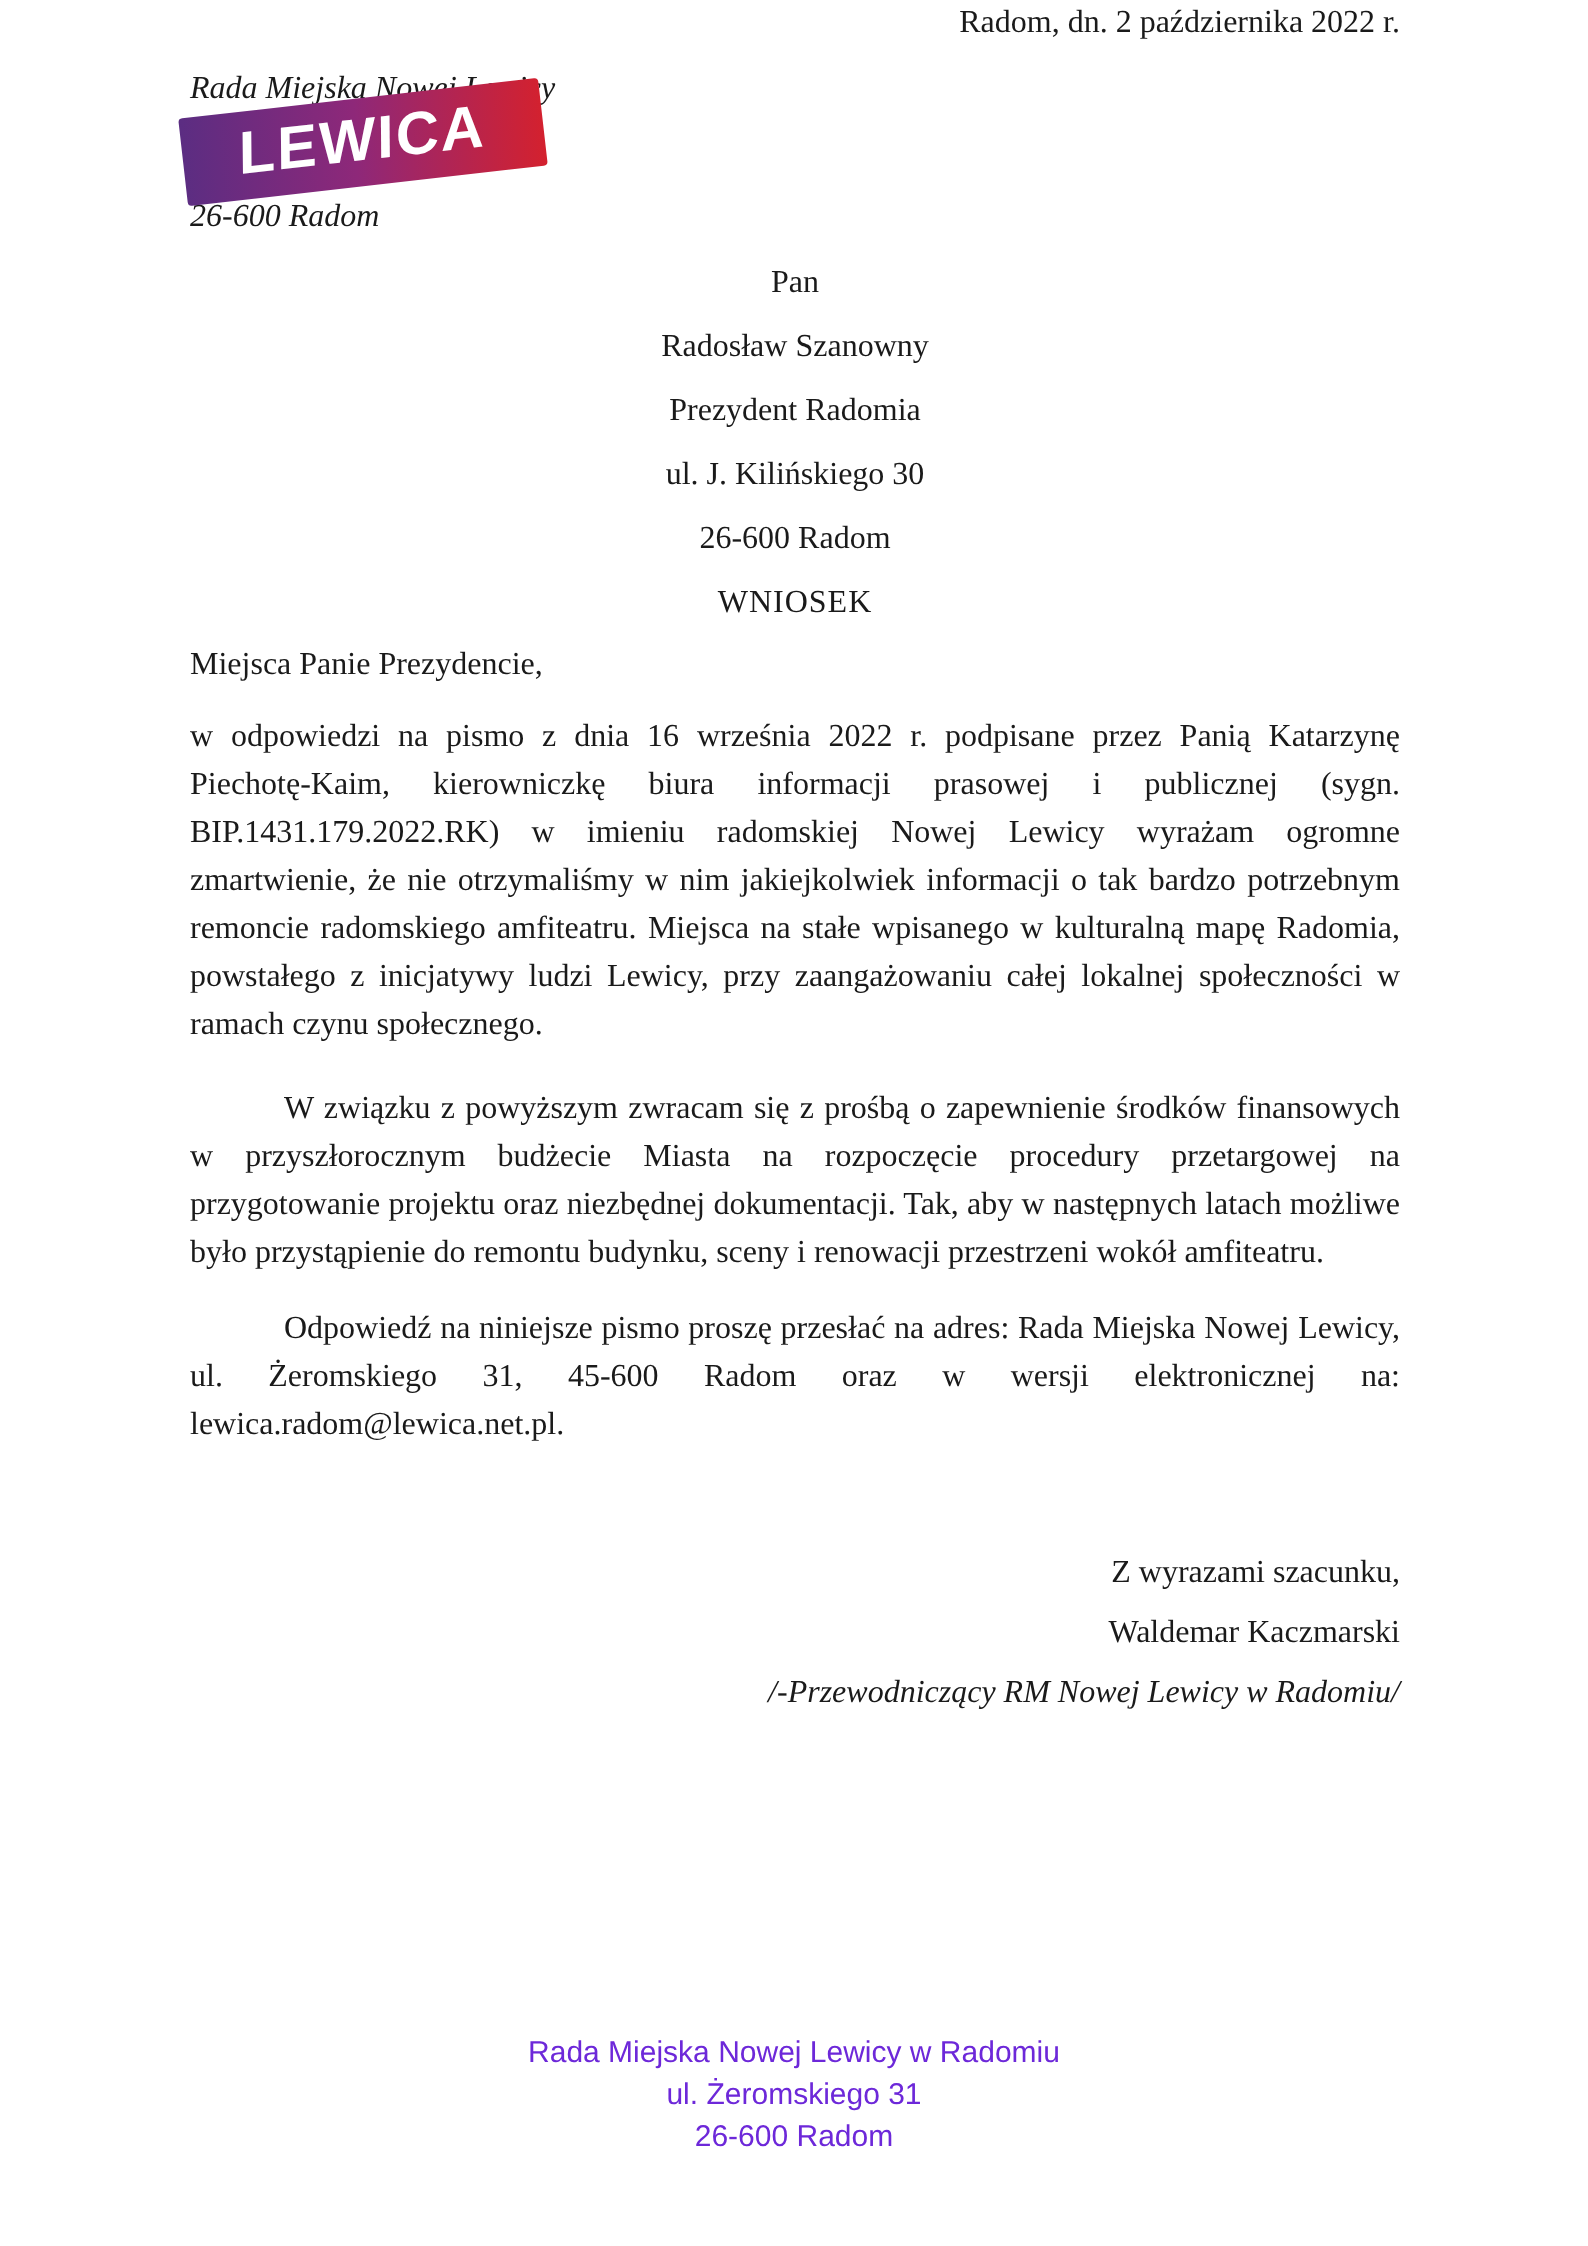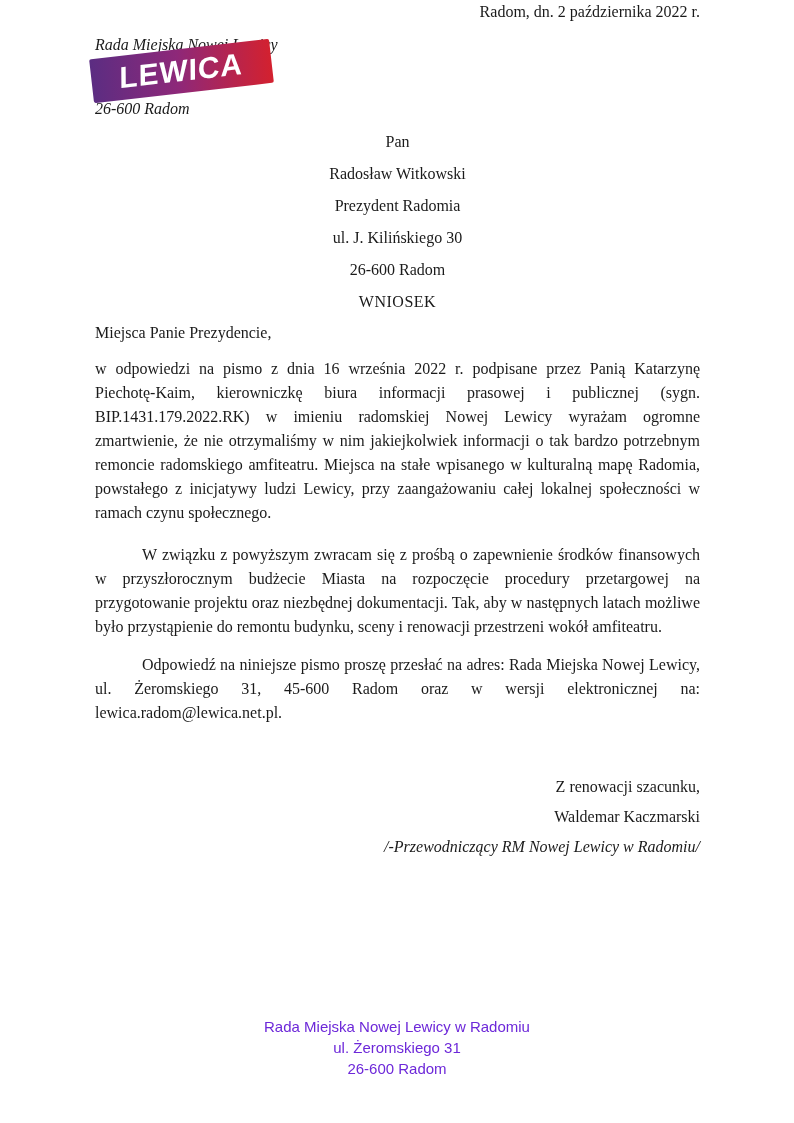--- a/index.html
+++ b/index.html
@@ -81,38 +81,38 @@
     <p class="date-line">Radom, dn. 2 października 2022 r.</p>
 
     <div class="sender">
       <p>Rada Miejska Nowej Lewicy</p>
       <p>ul. Żeromskiego 31</p>
       <p>26-600 Radom</p>
     </div>
 
     <div class="recipient">
       <p>Pan</p>
-      <p>Radosław Witkowski</p>
+      <p>Radosław Szanowny</p>
       <p>Prezydent Radomia</p>
       <p>ul. J. Kilińskiego 30</p>
       <p>26-600 Radom</p>
     </div>
 
     <p class="doc-title">WNIOSEK</p>
 
     <p class="salutation">Miejsca Panie Prezydencie,</p>
 
     <p class="body-par par-1">w odpowiedzi na pismo z dnia 16 września 2022 r. podpisane przez Panią Katarzynę Piechotę-Kaim, kierowniczkę biura informacji prasowej i publicznej (sygn. BIP.1431.179.2022.RK) w imieniu radomskiej Nowej Lewicy wyrażam ogromne zmartwienie, że nie otrzymaliśmy w nim jakiejkolwiek informacji o tak bardzo potrzebnym remoncie radomskiego amfiteatru. Miejsca na stałe wpisanego w kulturalną mapę Radomia, powstałego z inicjatywy ludzi Lewicy, przy zaangażowaniu całej lokalnej społeczności w ramach czynu społecznego.</p>
 
     <p class="body-par par-2">W związku z powyższym zwracam się z prośbą o zapewnienie środków finansowych w przyszłorocznym budżecie Miasta na rozpoczęcie procedury przetargowej na przygotowanie projektu oraz niezbędnej dokumentacji. Tak, aby w następnych latach możliwe było przystąpienie do remontu budynku, sceny i renowacji przestrzeni wokół amfiteatru.</p>
 
     <p class="body-par par-3">Odpowiedź na niniejsze pismo proszę przesłać na adres: Rada Miejska Nowej Lewicy, ul. Żeromskiego 31, 45-600 Radom oraz w wersji elektronicznej na: lewica.radom@lewica.net.pl.</p>
 
     <div class="closing">
-      <p>Z renowacji szacunku,</p>
+      <p>Z wyrazami szacunku,</p>
       <p>Waldemar Kaczmarski</p>
       <p class="role">/-Przewodniczący RM Nowej Lewicy w Radomiu/</p>
     </div>
 
   </div>
 
   <div class="footer">
     <p>Rada Miejska Nowej Lewicy w Radomiu</p>
     <p>ul. Żeromskiego 31</p>
     <p>26-600 Radom</p>

